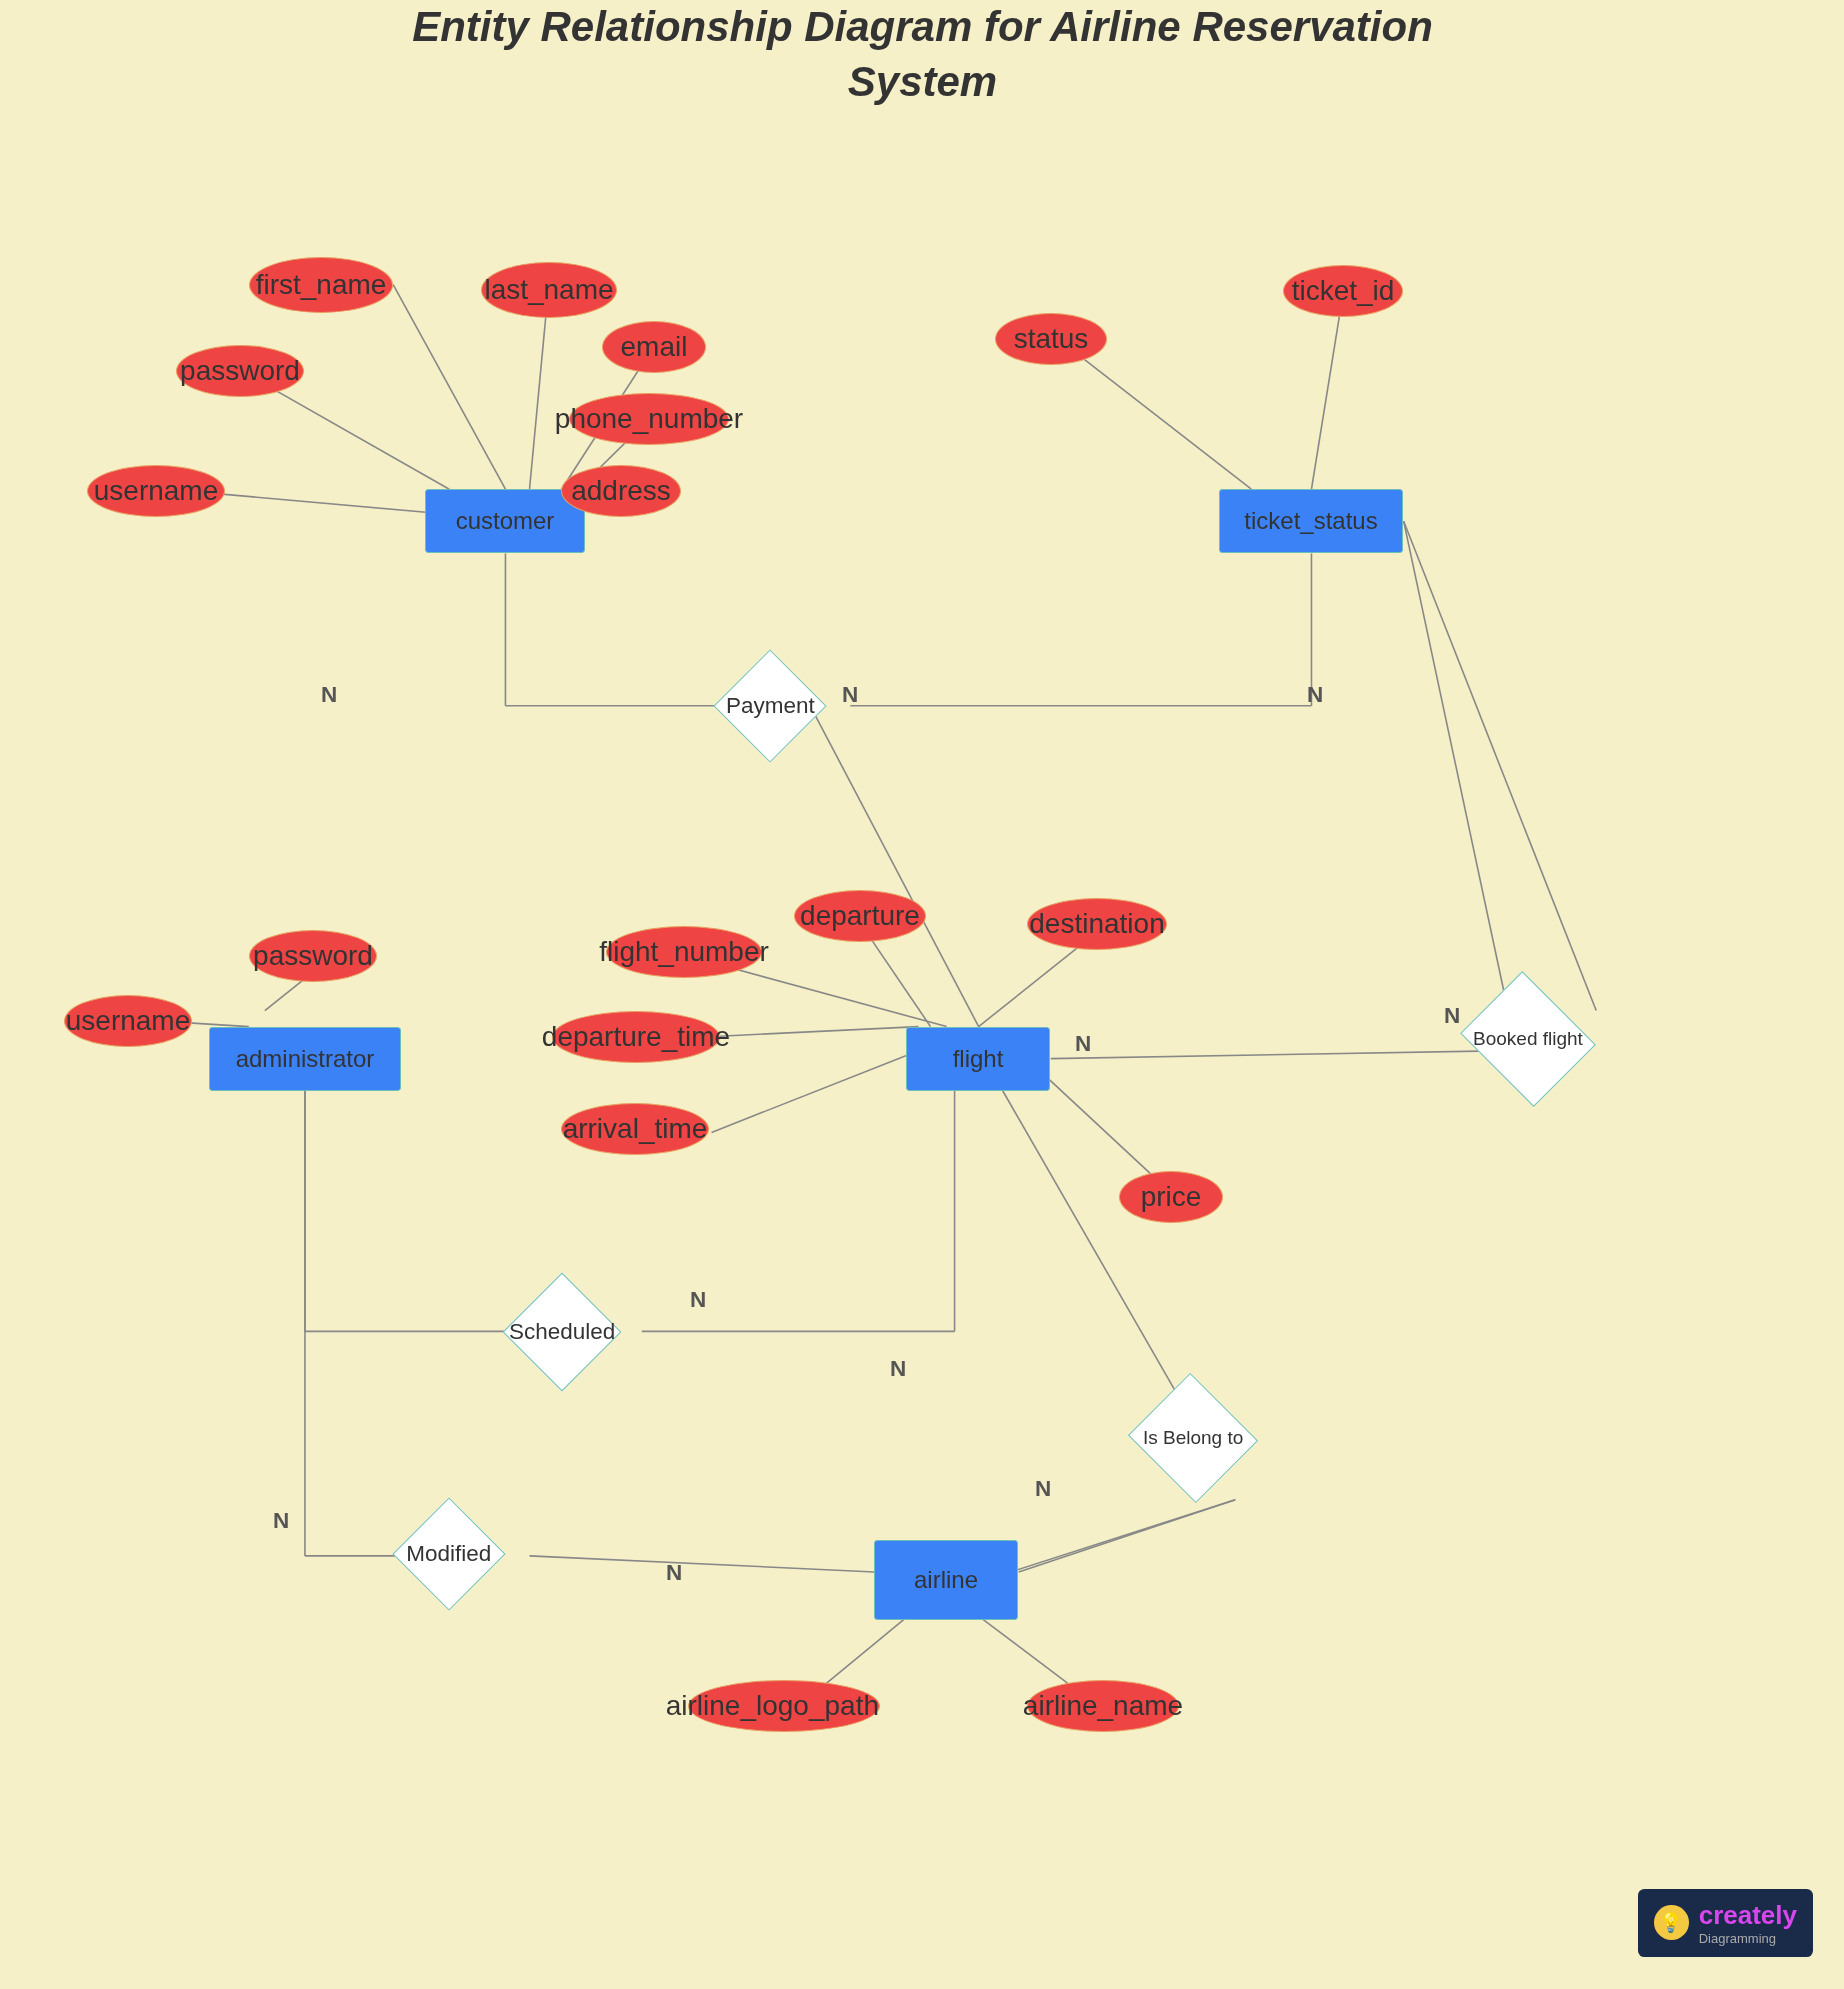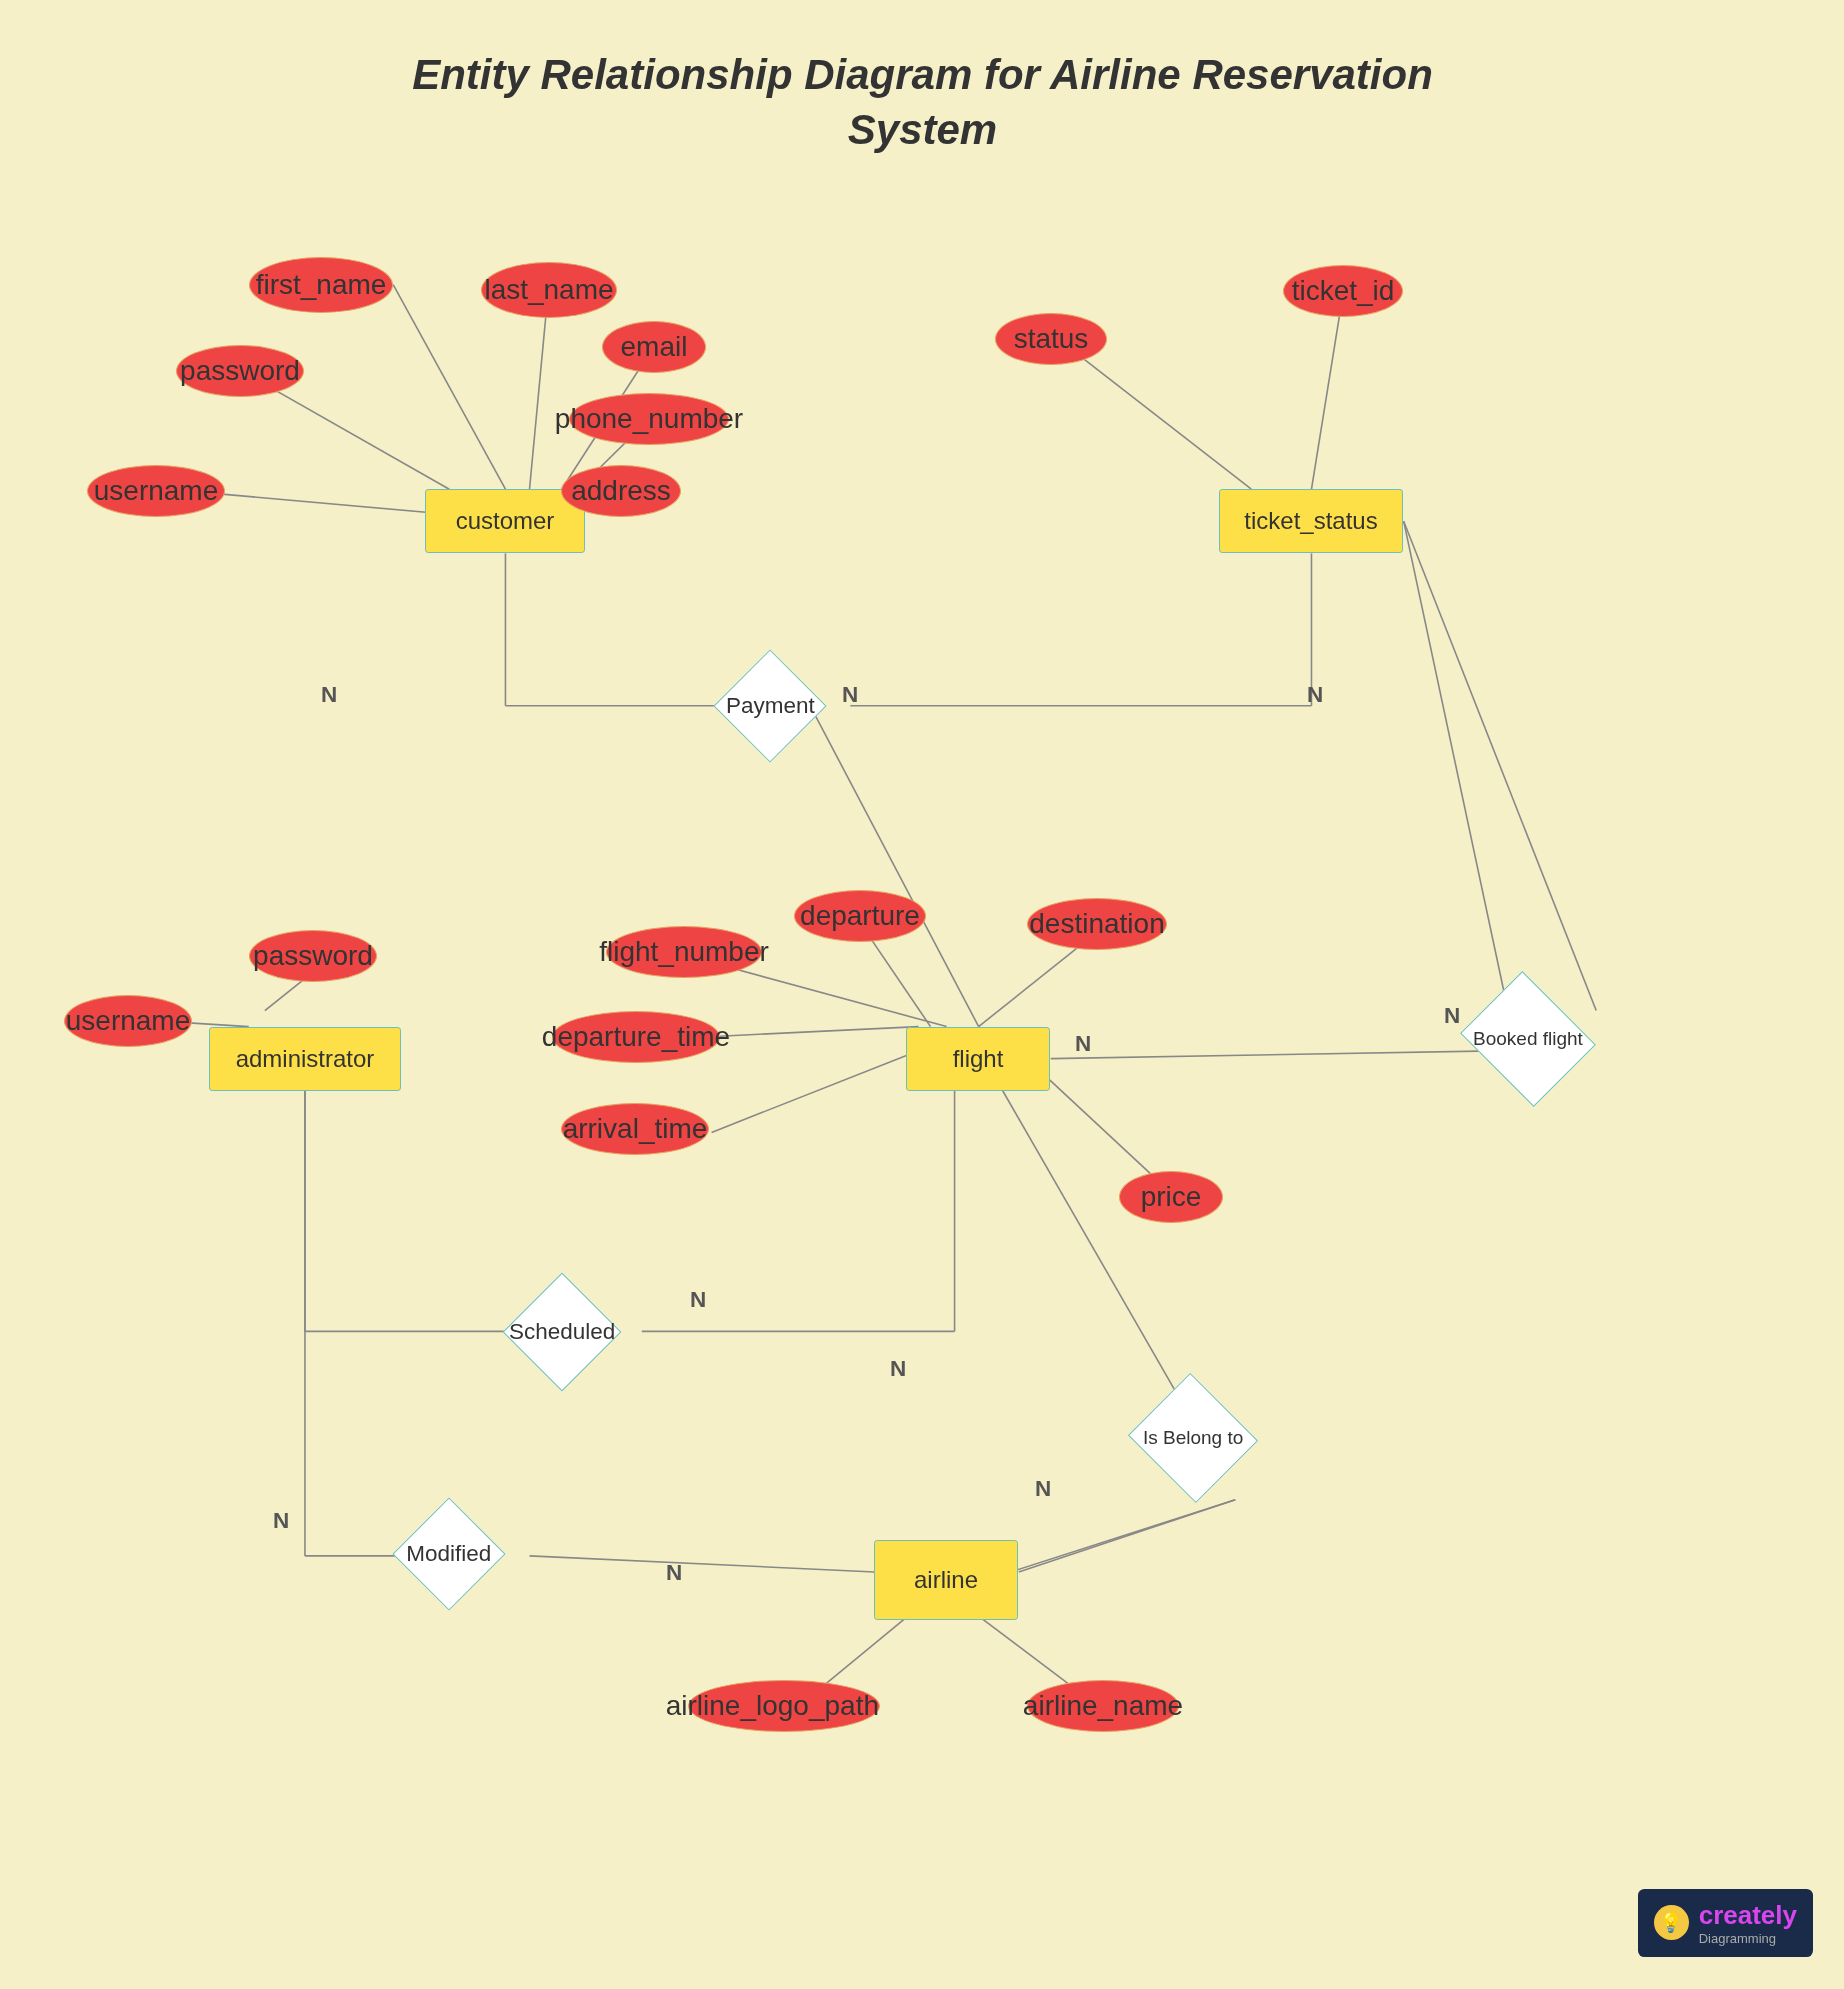--- a/index.html
+++ b/index.html
@@ -6,39 +6,38 @@
     body {
       background: #f5f0c8;
       font-family: Arial, sans-serif;
       width: 1845px;
       height: 1989px;
       position: relative;
       overflow: hidden;
     }
     .title {
       text-align: center;
-      padding-top: 48px;
       font-size: 42px;
       font-style: italic;
       font-weight: 600;
       color: #333;
       line-height: 1.3;
     }
     svg {
       position: absolute;
       top: 0;
       left: 0;
       width: 100%;
       height: 100%;
       pointer-events: none;
     }
     
     .entity {
       position: absolute;
-      background: #fde047;
+      background: #3b82f6;
       border: 1.6px solid #6dbfb8;
       border-radius: 3.2px;
       display: flex;
       align-items: center;
       justify-content: center;
       font-size: 24px;
       color: #333;
       z-index: 10;
     }
     

